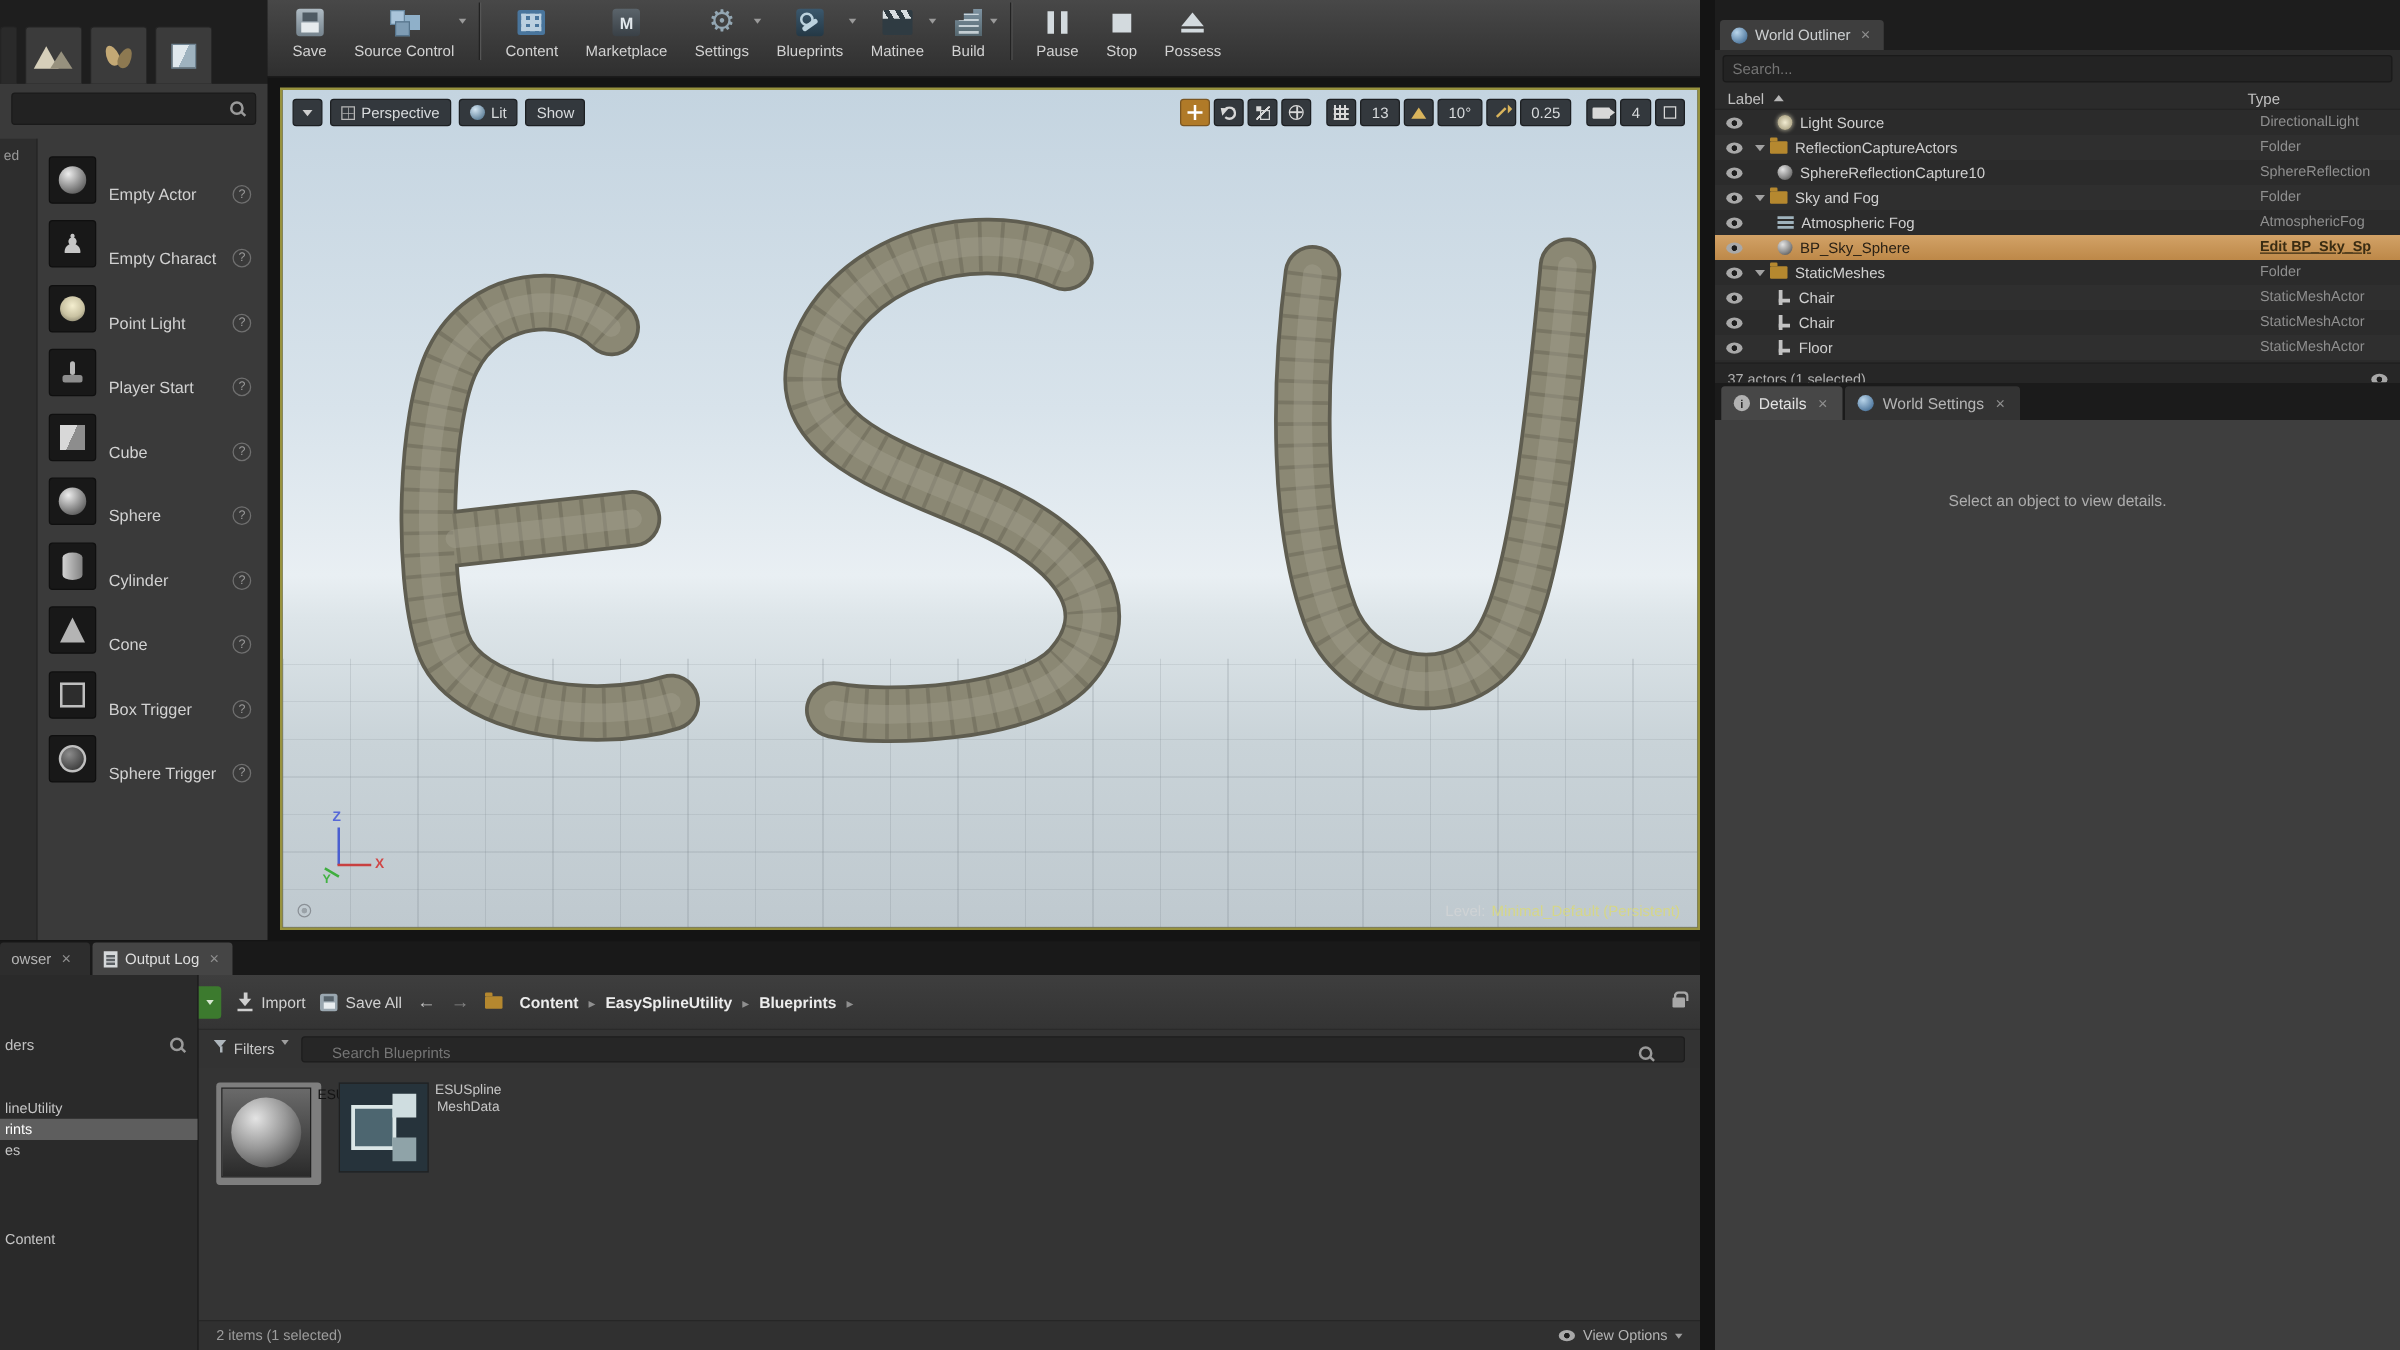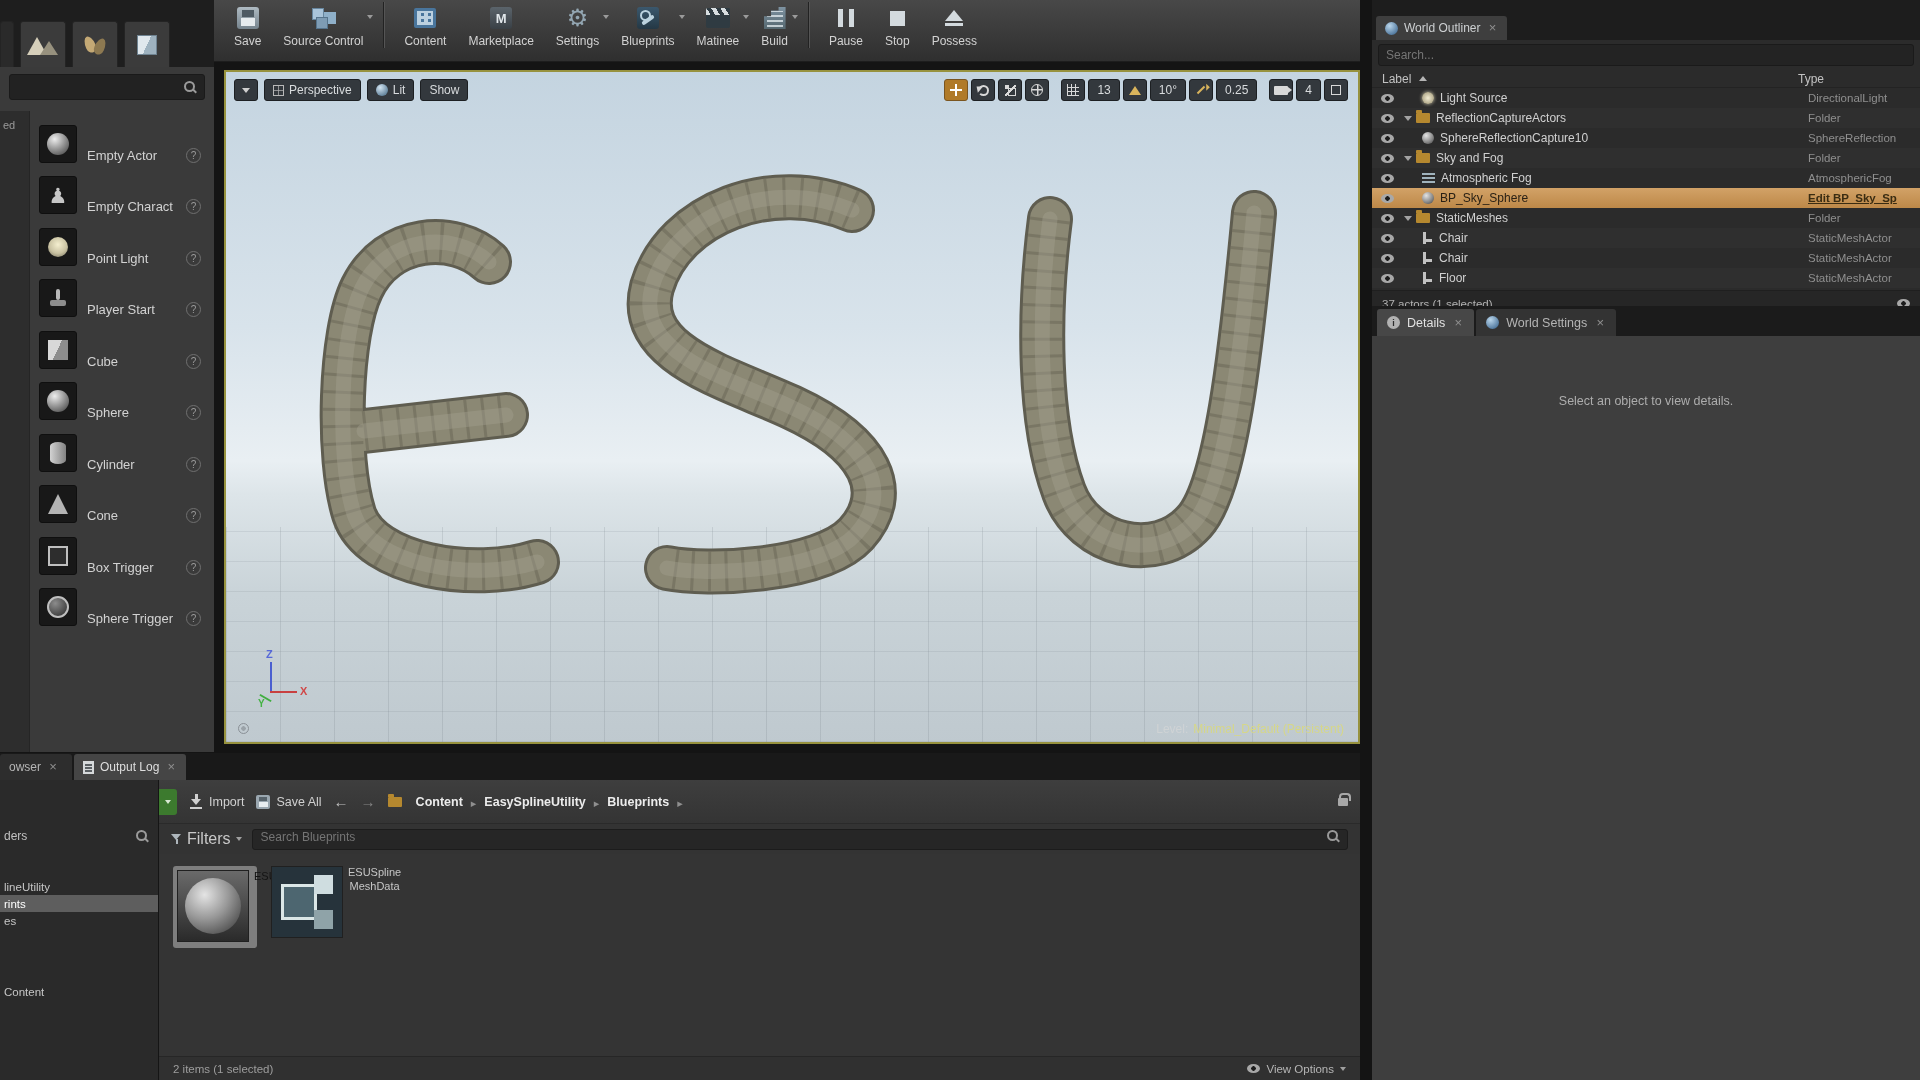--- a/index.html
+++ b/index.html
@@ -199,25 +199,25 @@
 .ic-floppy::after{content:"";position:absolute;left:2.5px;bottom:2px;width:9px;height:5px;background:#e8edf0}
 .nav-arrow{font-size:15px;color:#c2c2c2}
 .nav-arrow.back::before{content:"←"}
 .nav-arrow.fwd{opacity:.55}
 .nav-arrow.fwd::before{content:"→"}
 .crumb{display:flex;align-items:center;gap:8px}
 .crumb-item{color:#ececec;font-weight:bold;font-size:12.5px}
 .crumb-sep::before{content:"▸";color:#8f8f8f;font-size:11px}
 .cb-lock{margin-left:auto}
 .cb-filterrow{height:30px;display:flex;align-items:center;gap:10px;padding:0 12px;background:#333}
-.filters-btn{display:flex;align-items:center;gap:5px;color:#c9c9c9;font-size:16px}
+.filters-btn{display:flex;align-items:flex-start;gap:5px;color:#c9c9c9;font-size:12px}
 .funnel{position:relative;width:11px;height:11px}
 .funnel::before{content:"";position:absolute;left:0;top:0;border-left:5.5px solid transparent;border-right:5.5px solid transparent;border-top:6px solid #aeb6bc}
 .funnel::after{content:"";position:absolute;left:4.5px;top:5px;width:2px;height:5px;background:#aeb6bc}
-.cb-search{flex:1;height:21px;background:#262626;border:1px solid #1c1c1c;border-radius:3px;display:flex;align-items:flex-start;padding:0 8px;gap:6px}
+.cb-search{flex:1;height:21px;background:#262626;border:1px solid #1c1c1c;border-radius:3px;display:flex;align-items:flex-end;padding:0 24px;gap:6px}
 .cb-search input{flex:1;background:none;border:none;outline:none;color:#bbb;font-size:12px;min-width:0}
 .cb-assets{flex:1;display:flex;align-items:flex-start;gap:14px;padding:12px 14px;background:#343434}
 .asset{display:flex;flex-direction:row;gap:5px;width:84px}
 .asset.selected{background:#7e7e7e;border-radius:3px;padding:4px 4px 6px}
 .asset-label{font-size:11px;color:#c6c6c6;text-align:center;line-height:1.25;max-width:80px}
 .asset.selected .asset-label{color:#141414}
 .thumb{width:72px;height:72px;border:1px solid #202020;flex:0 0 auto}
 .th-sphere-bg{background:linear-gradient(#6a6a6a,#2a2a2a);display:flex;align-items:center;justify-content:center}
 .th-ball{width:56px;height:56px;border-radius:50%;background:radial-gradient(circle at 35% 30%,#e4e4e4,#989898 45%,#383838 95%)}
 .th-bp{background:#26333b;position:relative}

